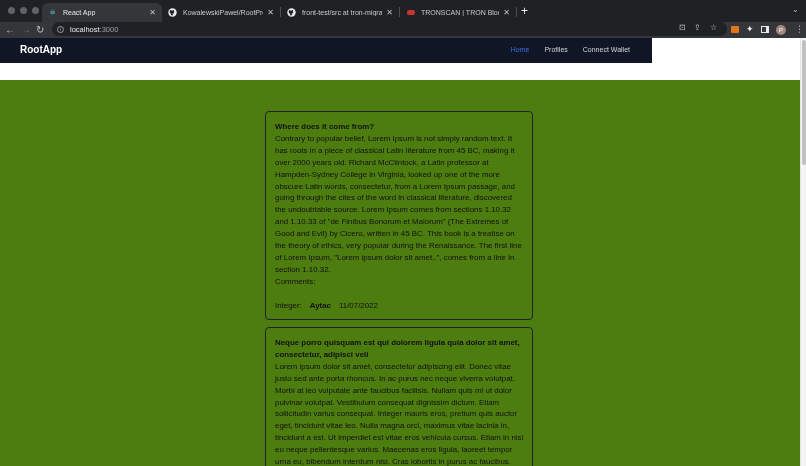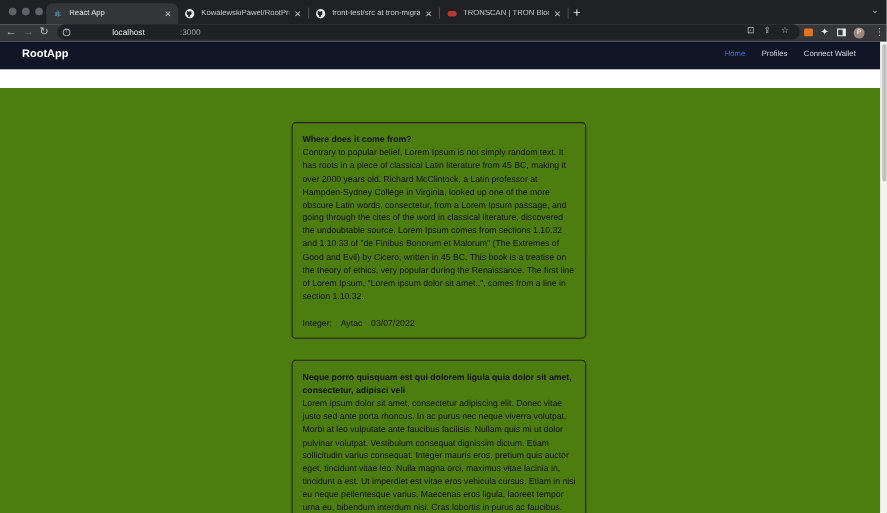--- a/index.html
+++ b/index.html
@@ -15,44 +15,44 @@
   .tab .fav { width: 9px; height: 9px; margin-right: 6px; display: flex; align-items: center; justify-content: center; font-size: 8px; }
   .tab .title { flex: 1; white-space: nowrap; overflow: hidden; }
   .tab .close { margin-left: 4px; font-size: 8px; color: #bdc1c6; }
   .tab-sep { position: absolute; top: 7px; width: 1px; height: 10px; background: #4a4c50; }
   .newtab { position: absolute; left: 521px; top: 4px; color: #e8eaed; font-size: 12px; }
   .tabmenu { position: absolute; left: 792px; top: 5px; color: #bdc1c6; font-size: 8px; }
 
   
   .toolbar { position: absolute; left: 0; top: 22px; width: 806px; height: 16px; background: #35363a; display: flex; align-items: center; }
   .navbtn { position: absolute; top: 2px; color: #bdc1c6; font-size: 10px; line-height: 12px; }
-  .omnibox { position: absolute; left: 52px; top: 0; width: 675px; height: 14px; background: #202124; border-radius: 7px; display: flex; align-items: center; padding-left: 5px; gap: 32px; }
+  .omnibox { position: absolute; left: 52px; top: 0; width: 675px; height: 14px; background: #202124; border-radius: 7px; display: flex; align-items: center; padding-left: 5px; }
   .omnibox .info { width: 7px; height: 7px; border: 1px solid #9aa0a6; border-radius: 50%; margin-right: 6px; font-size: 5px; color: #9aa0a6; display: flex; align-items: center; justify-content: center; }
   .omnibox .host { color: #e8eaed; font-size: 7.5px; }
   .omnibox .port { color: #9aa0a6; font-size: 7.5px; }
   .omni-icon { position: absolute; top: 1px; color: #bdc1c6; font-size: 8px; }
   .ext-fox { position: absolute; left: 731px; top: 4px; width: 8px; height: 7px; background: #e2761b; border-radius: 1px; }
   .ext-puzzle { position: absolute; left: 746px; top: 2px; color: #e8eaed; font-size: 9px; }
   .ext-panel { position: absolute; left: 761px; top: 4px; width: 8px; height: 7px; border: 1.5px solid #e8eaed; border-right-width: 3px; }
   .avatar { position: absolute; left: 776px; top: 3px; width: 10px; height: 10px; border-radius: 50%; background: #a1887f; color: #fff; font-size: 6px; display: flex; align-items: center; justify-content: center; }
   .kebab { position: absolute; left: 795px; top: 2px; color: #bdc1c6; font-size: 9px; }
 
   
-  .appbar { position: absolute; left: 0; top: 38px; width: 800px; height: 25px; background: #101626; }
+  .appbar { position: absolute; left: 0; top: 38px; width: 652px; height: 25px; background: #101626; }
   .brand { position: absolute; left: 20px; top: 6px; color: #ffffff; font-weight: bold; font-size: 10px; }
   .nav { position: absolute; right: 22px; top: 8px; display: flex; gap: 15px; font-size: 7px; color: #d1d5db; }
   .nav a { text-decoration: none; color: #d1d5db; }
   .nav a.active { color: #3b6fe0; }
 
   
   .content { position: absolute; left: 0; top: 80px; width: 800px; height: 403px; background: #4d7c0f; overflow: hidden; }
   .card { position: absolute; left: 265px; width: 268px; border: 1.5px solid #222; border-radius: 4px; padding: 9px 8px 7px 9px; font-size: 7.9px; line-height: 11.9px; color: #111; }
   .card .ctitle { font-weight: bold; }
   .card .meta { margin-top: 12px; display: flex; gap: 8px; }
-  .card .meta .user { font-weight: normal; margin-left: 0; }
+  .card .meta .user { font-weight: bold; margin-left: 0; }
 
   
   .scrolltrack { position: absolute; left: 800px; top: 38px; width: 6px; height: 428px; background: #f5f5f5; border-left: 1px solid #e4e4e4; }
   .scrollthumb { position: absolute; left: 1px; top: 2px; width: 4px; height: 125px; background: #c1c1c1; border-radius: 2px; }
 </style>
 </head>
 <body>
 
 <div class="browser">
 
@@ -134,24 +134,25 @@
       <a class="active">Home</a>
       <a>Profiles</a>
       <a>Connect Wallet</a>
     </nav>
   </div>
 
   <div class="content">
     <div class="card" style="top:31px;">
       <div class="ctitle">Where does it come from?</div>
       <div>Contrary to popular belief, Lorem Ipsum is not simply random text. It has roots in a piece of classical Latin literature from 45 BC, making it over 2000 years old. Richard McClintock, a Latin professor at Hampden-Sydney College in Virginia, looked up one of the more obscure Latin words, consectetur, from a Lorem Ipsum passage, and going through the cites of the word in classical literature, discovered the undoubtable source. Lorem Ipsum comes from sections 1.10.32 and 1.10.33 of "de Finibus Bonorum et Malorum" (The Extremes of Good and Evil) by Cicero, written in 45 BC. This book is a treatise on the theory of ethics, very popular during the Renaissance. The first line of Lorem Ipsum, "Lorem ipsum dolor sit amet..", comes from a line in section 1.10.32.</div>
+      <div>Comments:</div>
       <div class="meta">
         <span>Integer:</span>
         <span class="user">Aytac</span>
-        <span>03/07/2022</span>
+        <span>11/07/2022</span>
       </div>
     </div>
 
     <div class="card" style="top:247px; height:200px;">
       <div class="ctitle">Neque porro quisquam est qui dolorem ligula quia dolor sit amet, consectetur, adipisci veli</div>
       <div>Lorem ipsum dolor sit amet, consectetur adipiscing elit. Donec vitae justo sed ante porta rhoncus. In ac purus nec neque viverra volutpat. Morbi at leo vulputate ante faucibus facilisis. Nullam quis mi ut dolor pulvinar volutpat. Vestibulum consequat dignissim dictum. Etiam sollicitudin varius consequat. Integer mauris eros, pretium quis auctor eget, tincidunt vitae leo. Nulla magna orci, maximus vitae lacinia in, tincidunt a est. Ut imperdiet est vitae eros vehicula cursus. Etiam in nisi eu neque pellentesque varius. Maecenas eros ligula, laoreet tempor urna eu, bibendum interdum nisi. Cras lobortis in purus ac faucibus. Fusce at suscipit mauris. Ut cursus ornare lacus id pellentesque. Pellentesque viverra eu nisi. Sed tristique odio vitae</div>
     </div>
   </div>
 
   <div class="scrolltrack">

